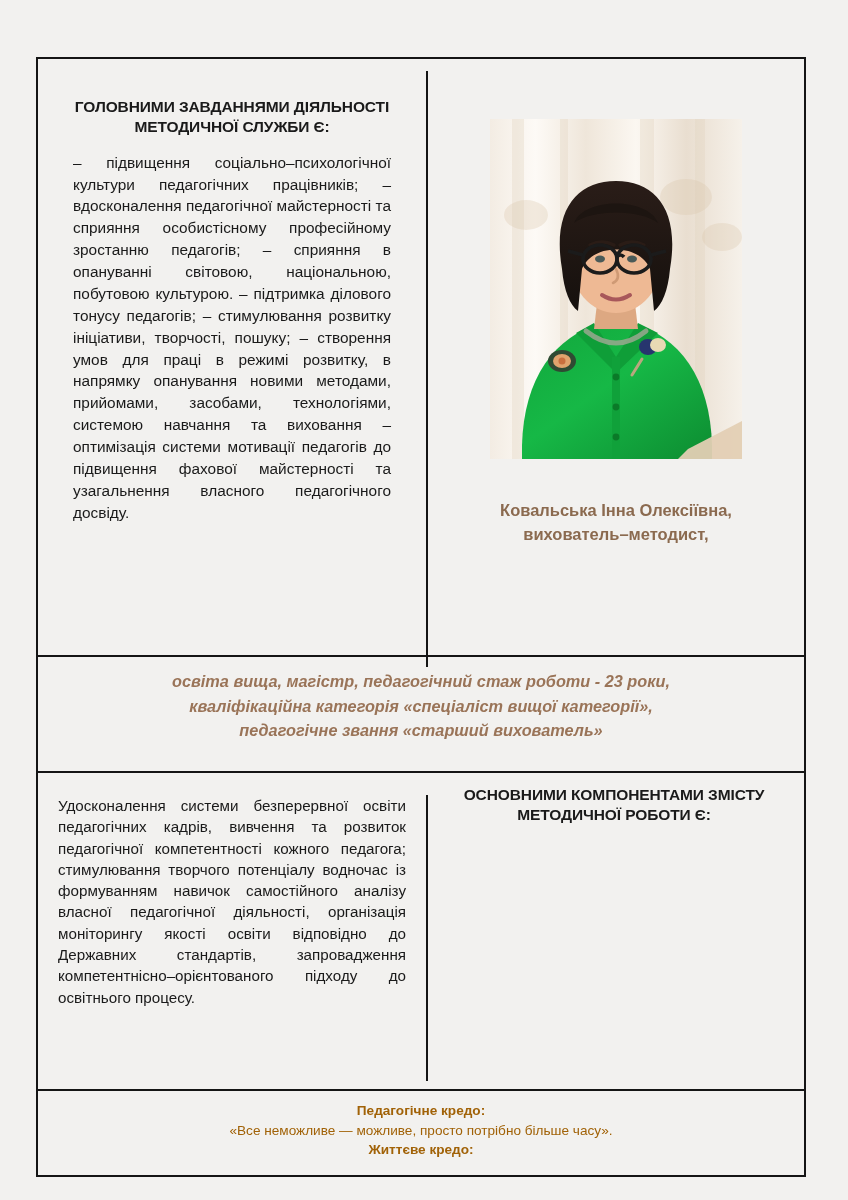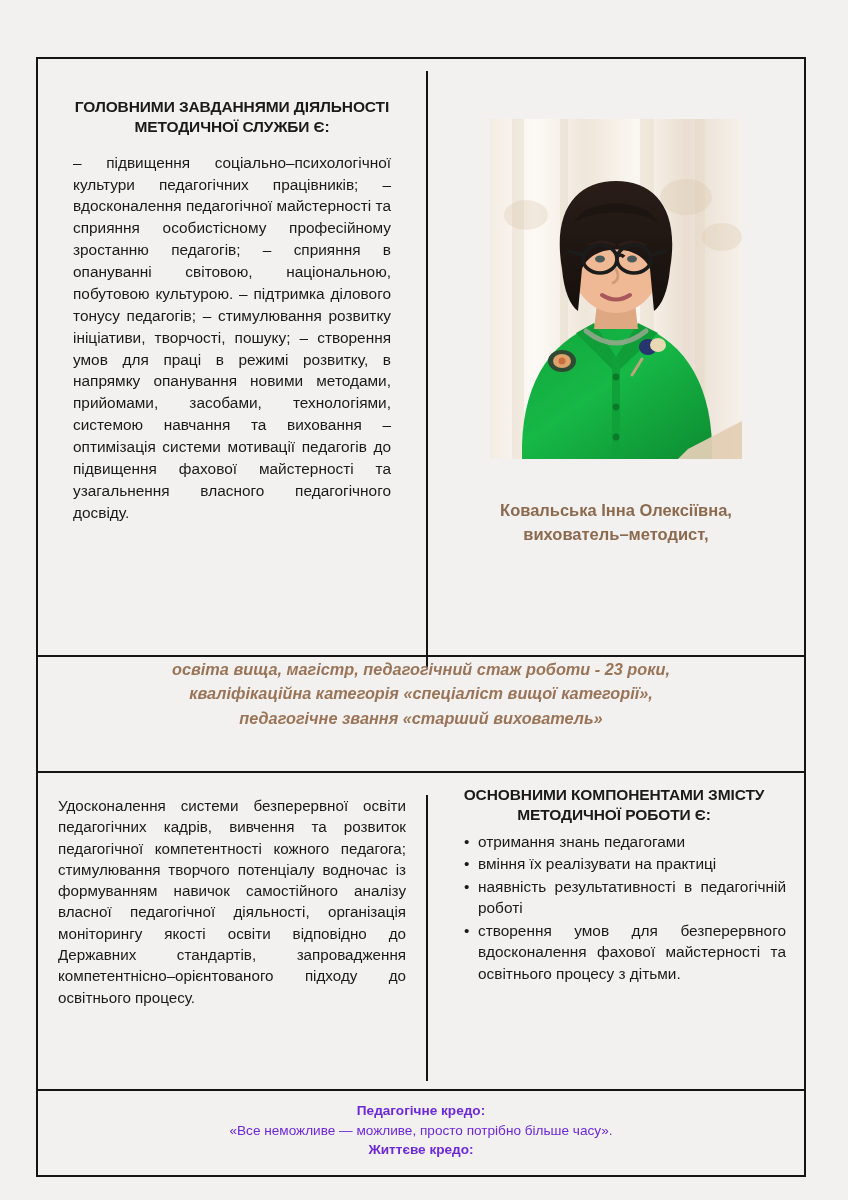--- a/index.html
+++ b/index.html
@@ -115,21 +115,21 @@
   #rule-footer { top: 1030px; }
 
   
   .banner {
     position: absolute;
     left: 0;
     top: 598px;
     width: 100%;
     height: 98px;
     display: flex;
-    align-items: flex-start;
+    align-items: center;
     justify-content: center;
     box-sizing: border-box;
     padding: 0 36px;
   }
   .banner-text {
     text-align: center;
     color: #9a7458;
     font-style: italic;
     font-weight: bold;
     font-size: 16.3px;
@@ -208,21 +208,21 @@
   
   .footer {
     position: absolute;
     left: 0;
     top: 1032px;
     width: 100%;
     height: 84px;
     box-sizing: border-box;
     padding: 10px 30px 0 30px;
     text-align: center;
-    color: #6d28d9;
+    color: #a16207;
   }
   .credo-label {
     font-size: 13.6px;
     font-weight: bold;
     line-height: 1.45;
   }
   .credo-quote {
     font-size: 13.6px;
     line-height: 1.45;
   }
@@ -358,26 +358,20 @@
     <div class="bottom-section">
 
       <div class="bcol-left">
         <div class="goal-text">Удосконалення системи безперервної освіти педагогічних кадрів, вивчення та розвиток педагогічної компетентності кожного педагога; стимулювання творчого потенціалу водночас із формуванням навичок самостійного аналізу власної педагогічної діяльності, організація моніторингу якості освіти відповідно до Державних стандартів, запровадження компетентнісно–орієнтованого підходу до освітнього процесу.</div>
       </div>
 
       <div class="bcol-divider-v"></div>
 
       <div class="bcol-right">
         <div class="comp-heading">ОСНОВНИМИ КОМПОНЕНТАМИ ЗМІСТУ МЕТОДИЧНОЇ РОБОТИ Є:</div>
-        <ul class="comp-list">
-          <li>отримання знань педагогами</li>
-          <li>вміння їх реалізувати на практиці</li>
-          <li>наявність результативності в педагогічній роботі</li>
-          <li>створення умов для безперервного вдосконалення фахової майстерності та освітнього процесу з дітьми.</li>
-        </ul>
       </div>
     </div>
 
     <div class="hrule" id="rule-footer"></div>
 
     <div class="footer">
       <div class="credo-label">Педагогічне кредо:</div>
       <div class="credo-quote">«Все неможливе — можливе, просто потрібно більше часу».</div>
       <div class="credo-label">Життєве кредо:</div>
     </div>

